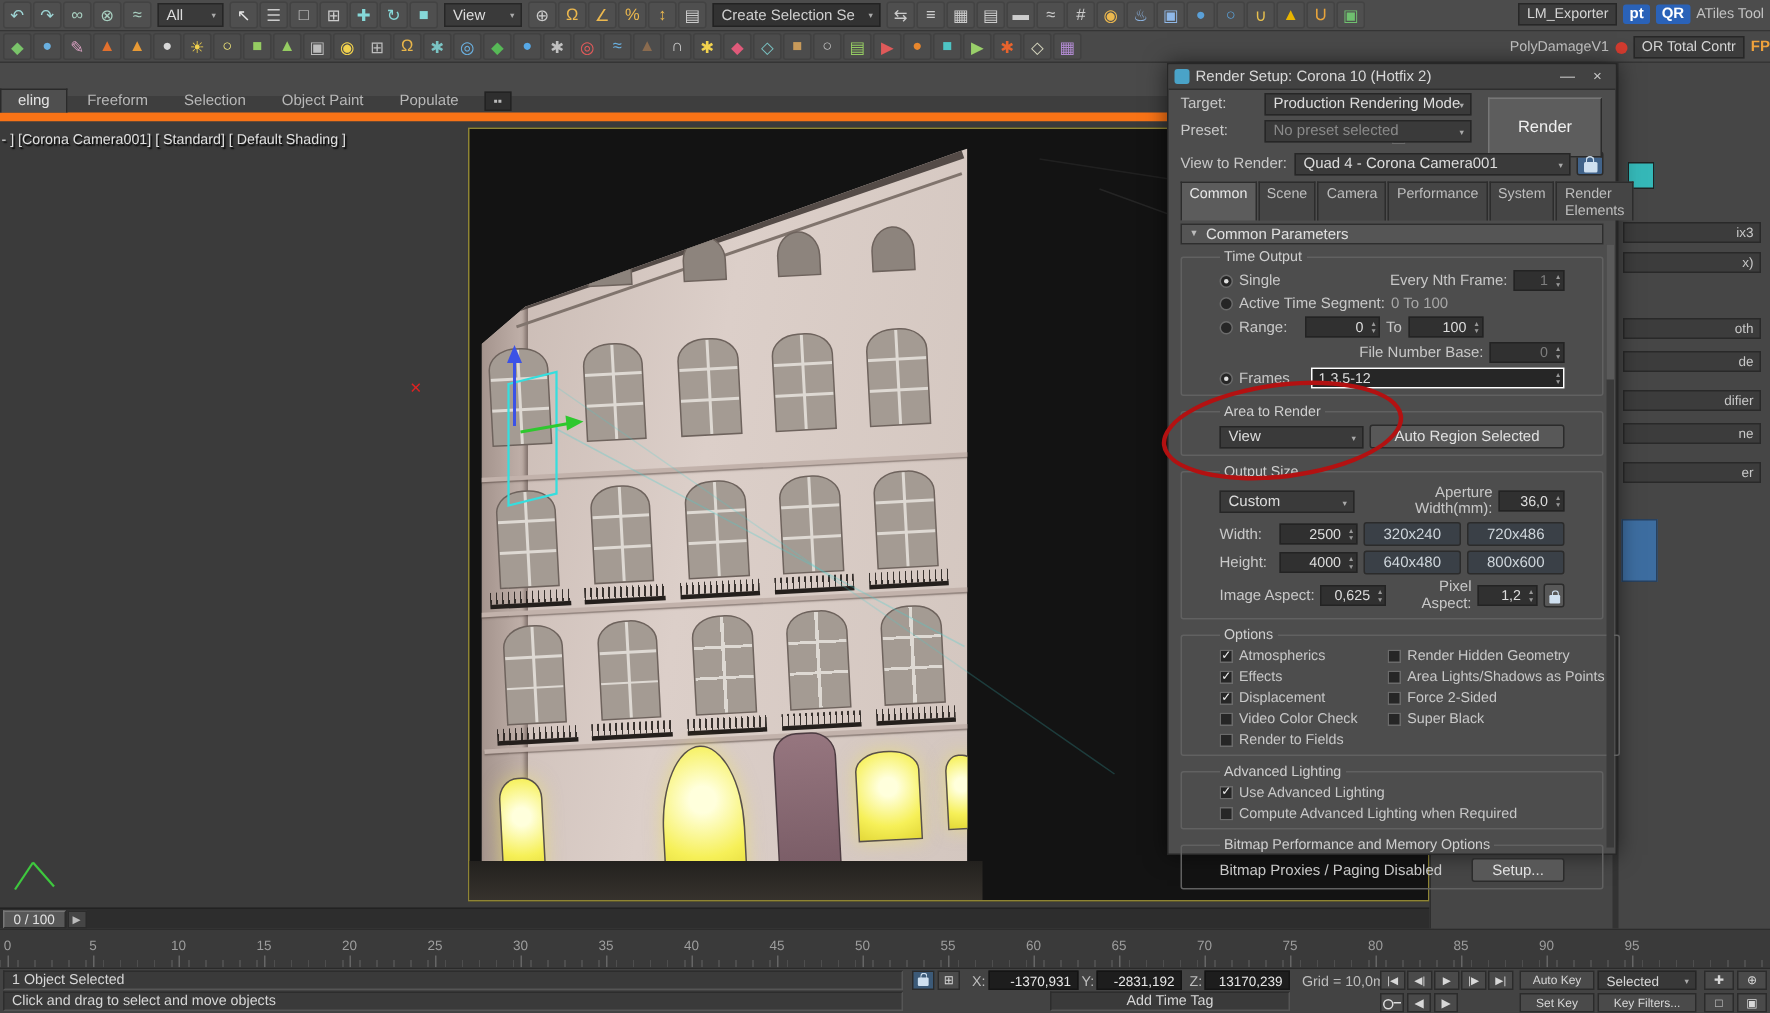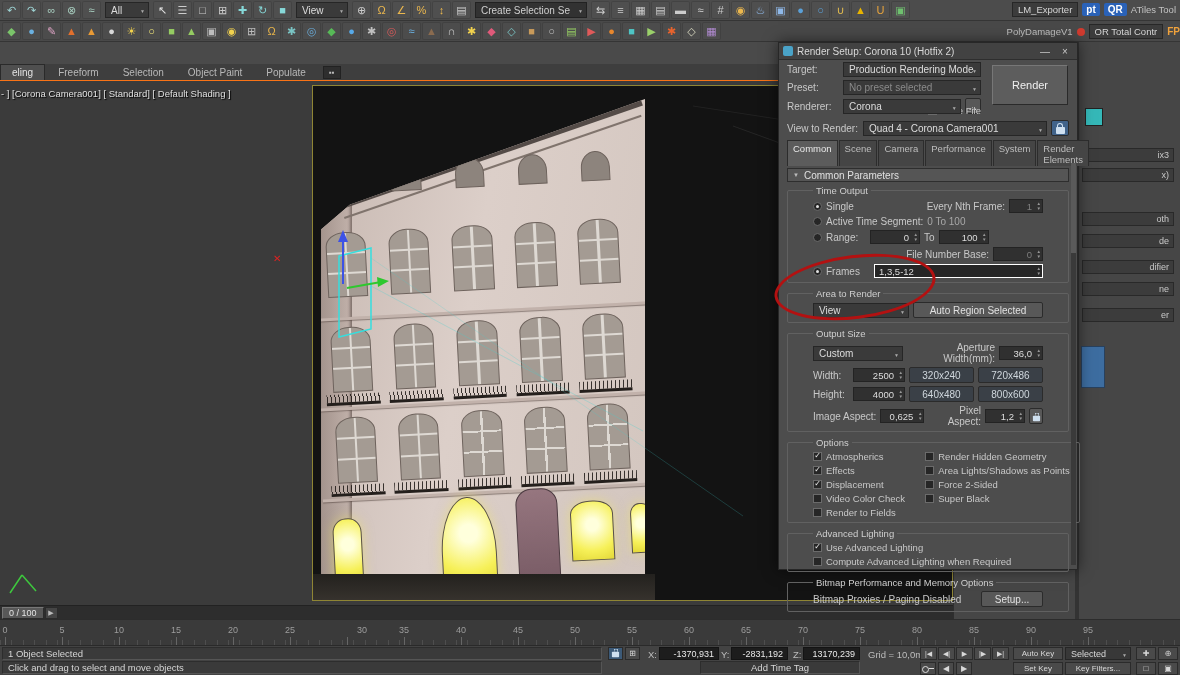--- a/index.html
+++ b/index.html
@@ -23,21 +23,21 @@
   #tbr1 { top:2px; right:4px; }
   #tbr2 { top:24px; right:0;text-align:center; }
   .badge-btn { background:#3c3c3c; border:1px solid #272727; padding:1px 5px; color:#d5d5d5; font-size:9.5px; }
   .badge-blue { background:#2a62b8; color:#fff; font-weight:bold; padding:1px 4px; font-size:10px; border-radius:2px; }
   .badge-orange { color:#f0a23c; font-weight:bold; font-size:10px; }
   .plain-txt { color:#c2c2c2; font-size:9.5px; }
   .red-dot { width:8px; height:8px; border-radius:50%; background:#d23b2f; display:inline-block; }
 
   
   #ribbon { position:absolute; top:64px; left:0; width:1180px; height:17px; background:#3e3e3e;
-            border-bottom:1px solid #f97316; display:flex; align-items:flex-end; gap:2px; padding-left:0; }
+            border-bottom:6px solid #f97316; display:flex; align-items:flex-end; gap:2px; padding-left:0; }
   .rtab { font-size:10px; color:#b8b8b8; padding:2px 11px 2px; }
   .rtab.active { background:#4f4f4f; color:#e3e3e3; border:1px solid #2a2a2a; border-bottom:none; }
   .rmenu { width:18px; height:13px; background:#2e2e2e; border:1px solid #222; color:#bbb; font-size:8px;
            display:flex; align-items:center; justify-content:center; margin-left:4px; margin-bottom:1px; }
 
   
   #viewport { position:absolute; top:81px; left:0; width:955px; height:524px; background:#3b3b3b; overflow:hidden; }
   #vp-label { position:absolute; left:1px; top:7px; font-size:9.5px; color:#e0e0e0; text-shadow:1px 1px 1px #000; z-index:6; }
   #camzone { position:absolute; left:312px; top:4px; width:641px; height:516px; background:#131313;
              border:1px solid #8f8534; }
@@ -331,21 +331,21 @@
     <div class="tick" style="left: 62px;">5</div>
     <div class="tickline" style="left: 62px;"></div>
     <div class="tick" style="left: 119px;">10</div>
     <div class="tickline" style="left: 119px;"></div>
     <div class="tick" style="left: 176px;">15</div>
     <div class="tickline" style="left: 176px;"></div>
     <div class="tick" style="left: 233px;">20</div>
     <div class="tickline" style="left: 233px;"></div>
     <div class="tick" style="left: 290px;">25</div>
     <div class="tickline" style="left: 290px;"></div>
-    <div class="tick" style="left: 347px; margin-left: 15px;">30</div>
+    <div class="tick" style="left: 347px;">30</div>
     <div class="tickline" style="left: 347px;"></div>
     <div class="tick" style="left: 404px;">35</div>
     <div class="tickline" style="left: 404px;"></div>
     <div class="tick" style="left: 461px;">40</div>
     <div class="tickline" style="left: 461px;"></div>
     <div class="tick" style="left: 518px;">45</div>
     <div class="tickline" style="left: 518px;"></div>
     <div class="tick" style="left: 575px;">50</div>
     <div class="tickline" style="left: 575px;"></div>
     <div class="tick" style="left: 632px;">55</div>
@@ -393,25 +393,20 @@
 
   <div style="margin-right:88px;">
     <div class="row">
       <span class="lbl">Target:</span>
       <div class="dd" style="flex:1">Production Rendering Mode</div>
     </div>
     <div class="row">
       <span class="lbl">Preset:</span>
       <div class="dd dim" style="flex:1">No preset selected</div>
     </div>
-    <div class="row">
-      <span class="lbl">Renderer:</span>
-      <div class="dd" style="flex:1">Corona</div>
-      <div class="btn" style="padding:0 3px">...</div>
-    </div>
   </div>
   <div class="row" style="justify-content:flex-end; margin-top:-14px; padding-right:96px;">
     <span class="cb">
       <span class="box"></span>
       <span>Save File</span>
     </span>
   </div>
 
   <div class="row">
     <span style="flex:0 0 72px">View to Render:</span>

